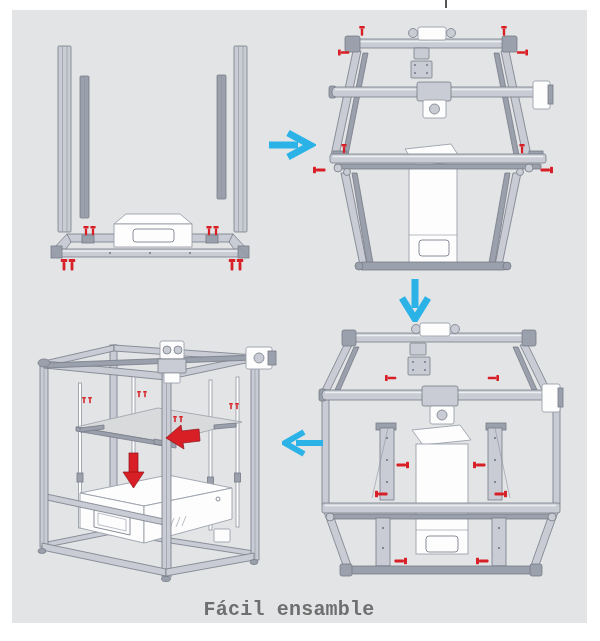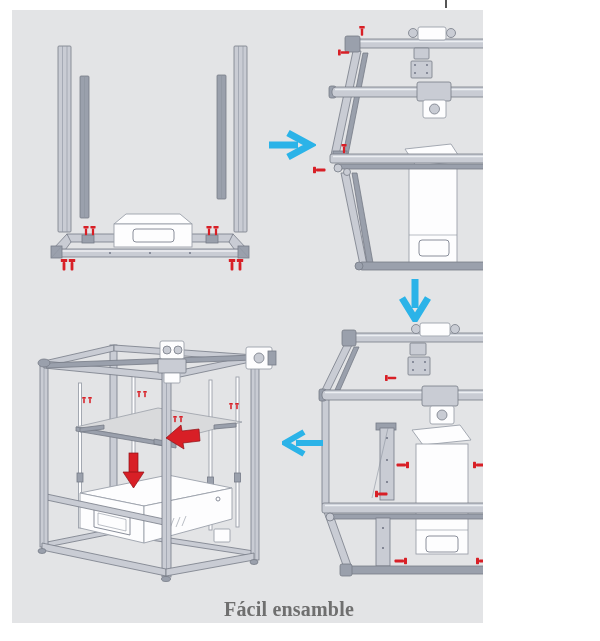--- a/index.html
+++ b/index.html
@@ -1,17 +1,17 @@
 <!DOCTYPE html>
 <html style="--page-bg: #ffffff; --panel-bg: #e3e4e6; --caption-text: #6f6f6f; --arrow-blue: #2bb3e8; --screw-red: #d81f26; --metal-fill: #c9ccd4; --metal-dark: #9aa0ac; --metal-stroke: #767b87; --white-part: #fdfdfe; --plate-gray: #d9dadc;"><head>
 <meta charset="utf-8">
 <style>
   html,body{margin:0;padding:0;background:#fff;}
-  .canvas{position:relative;width:483px;height:641px;background:var(--page-bg,#fff);overflow:hidden;
-          font-family:Liberation Serif, serif;}
+  .canvas{position:relative;width:600px;height:641px;background:var(--page-bg,#fff);overflow:hidden;
+          font-family:Liberation Mono, monospace;}
   .panel{position:absolute;left:12px;top:10px;width:575px;height:613px;background:var(--panel-bg,#e3e4e6);}
   .fig{position:absolute;}
   .caption{position:absolute;left:6px;top:598px;width:566px;text-align:center;
            font-size:20px;font-weight:700;color:var(--caption-text,#6f6f6f);letter-spacing:.2px;}
   .tick{position:absolute;left:445px;top:0;width:2px;height:8px;background:#555;}
   
   .metal{fill:var(--metal-fill,#c9ccd4);stroke:var(--metal-stroke,#767b87);stroke-width:.8;}
   .mdark{fill:var(--metal-dark,#9aa0ac);stroke:var(--metal-stroke,#767b87);stroke-width:.8;}
   .wpart{fill:var(--white-part,#fdfdfe);stroke:#9ba0aa;stroke-width:.9;}
   .plate{fill:var(--plate-gray,#d9dadc);stroke:#9aa0a8;stroke-width:.8;}

